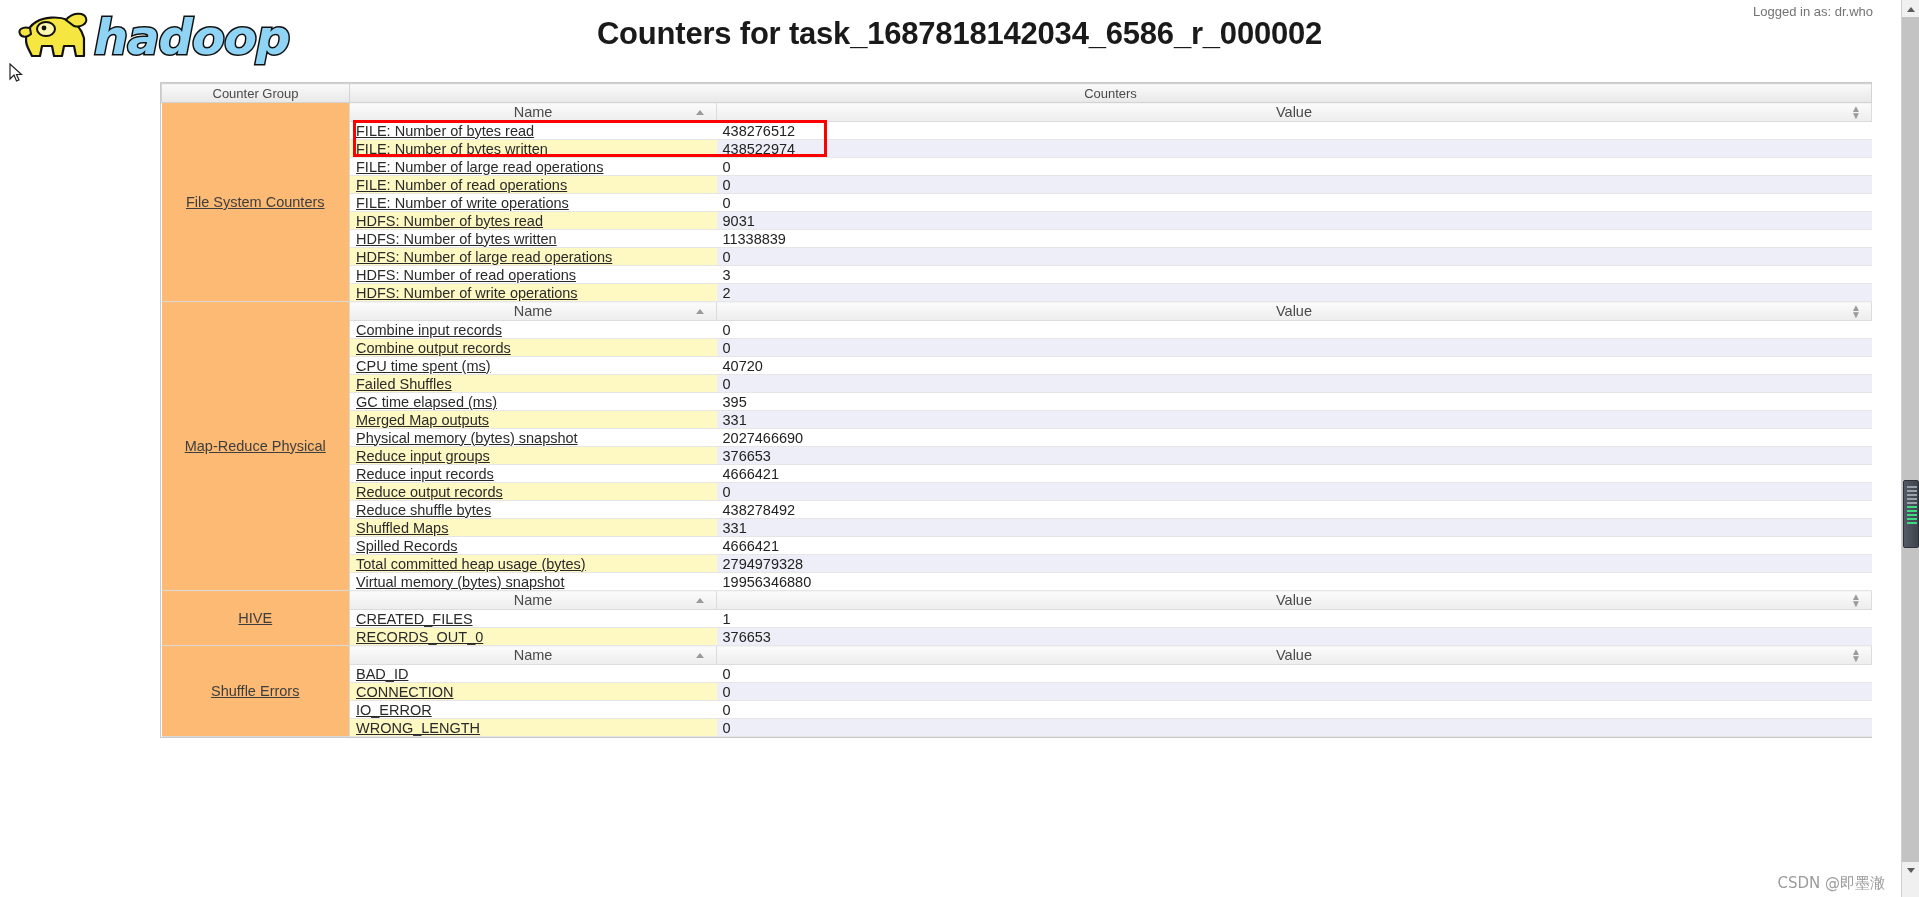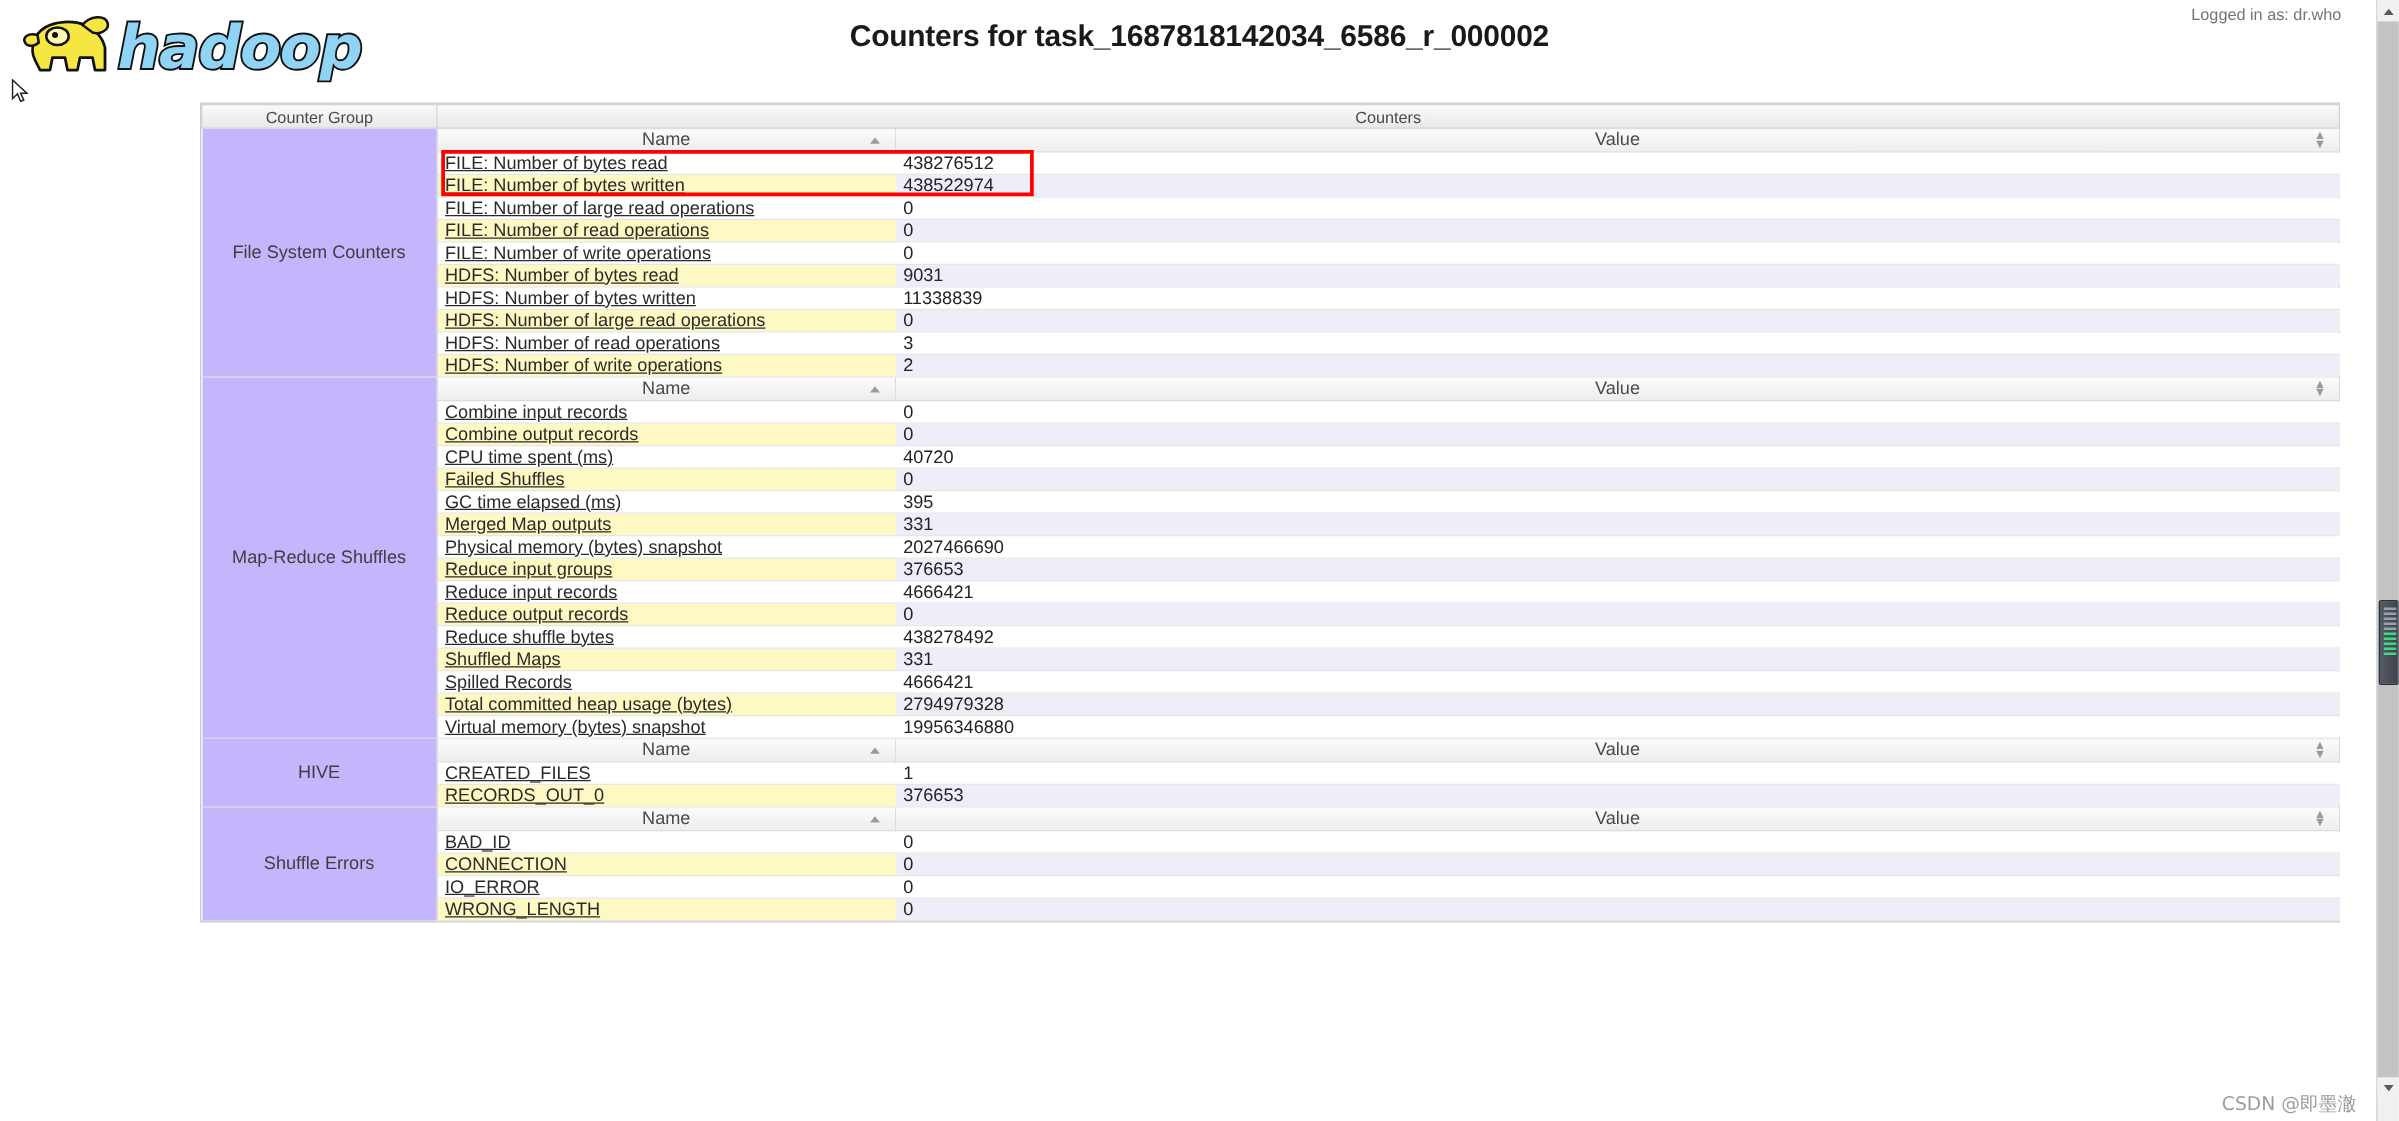--- a/index.html
+++ b/index.html
@@ -18,21 +18,21 @@
 
   
   .logo {
     position: absolute; left: 16px; top: 4px;
     width: 300px; height: 68px;
   }
   .page-title {
     position: absolute;
     left: 0; top: 16px; width: 1919px;
     text-align: center;
-    font-size: 24px;
+    font-size: 31px;
     font-weight: bold;
     color: #1a1a1a;
     font-family: "Liberation Sans", sans-serif;
     letter-spacing: -0.2px;
   }
   .logged-in {
     position: absolute;
     right: 46px; top: 4px;
     font-size: 13px;
     color: #737373;
@@ -146,27 +146,28 @@
     border-right: 4px solid transparent;
     border-bottom: 5px solid #9a9a9a;
   }
   .sort-both {
     position: absolute; right: 10px; top: 2px;
     font-size: 10px; color: #9a9a9a; line-height: 7px;
   }
   .sort-both span { display: block; }
 
   td.grp {
-    background: #c4b5fd;
+    background: #fdba74;
     border-right: 1px solid #d9d9d9;
     border-bottom: 1px solid #d9d9d9;
     text-align: center;
     vertical-align: middle;
     color: #3e3e3e;
     font-size: 14.5px;
+    text-decoration: underline;
   }
   td.cname, td.cval {
     height: 18px;
     padding: 0 0 0 6px;
     border-bottom: 1px solid #e6e6e6;
     color: #222;
     font-size: 14.5px;
     white-space: nowrap;
     overflow: hidden;
   }
@@ -334,21 +335,21 @@
           </tr>
           <tr class="odd">
             <td class="cname"><a>HDFS: Number of read operations</a></td>
             <td class="cval">3</td>
           </tr>
           <tr class="even">
             <td class="cname"><a>HDFS: Number of write operations</a></td>
             <td class="cval">2</td>
           </tr>
           <tr>
-            <td class="grp" rowspan="16">Map-Reduce Shuffles</td>
+            <td class="grp" rowspan="16">Map-Reduce Physical</td>
             <th class="sub-head">Name<span class="sort-asc"></span></th>
             <th class="sub-head">Value<span class="sort-both">
                 <span>▲</span>
                 <span>▼</span>
               </span></th>
           </tr>
           <tr class="odd">
             <td class="cname"><a>Combine input records</a></td>
             <td class="cval">0</td>
           </tr>

